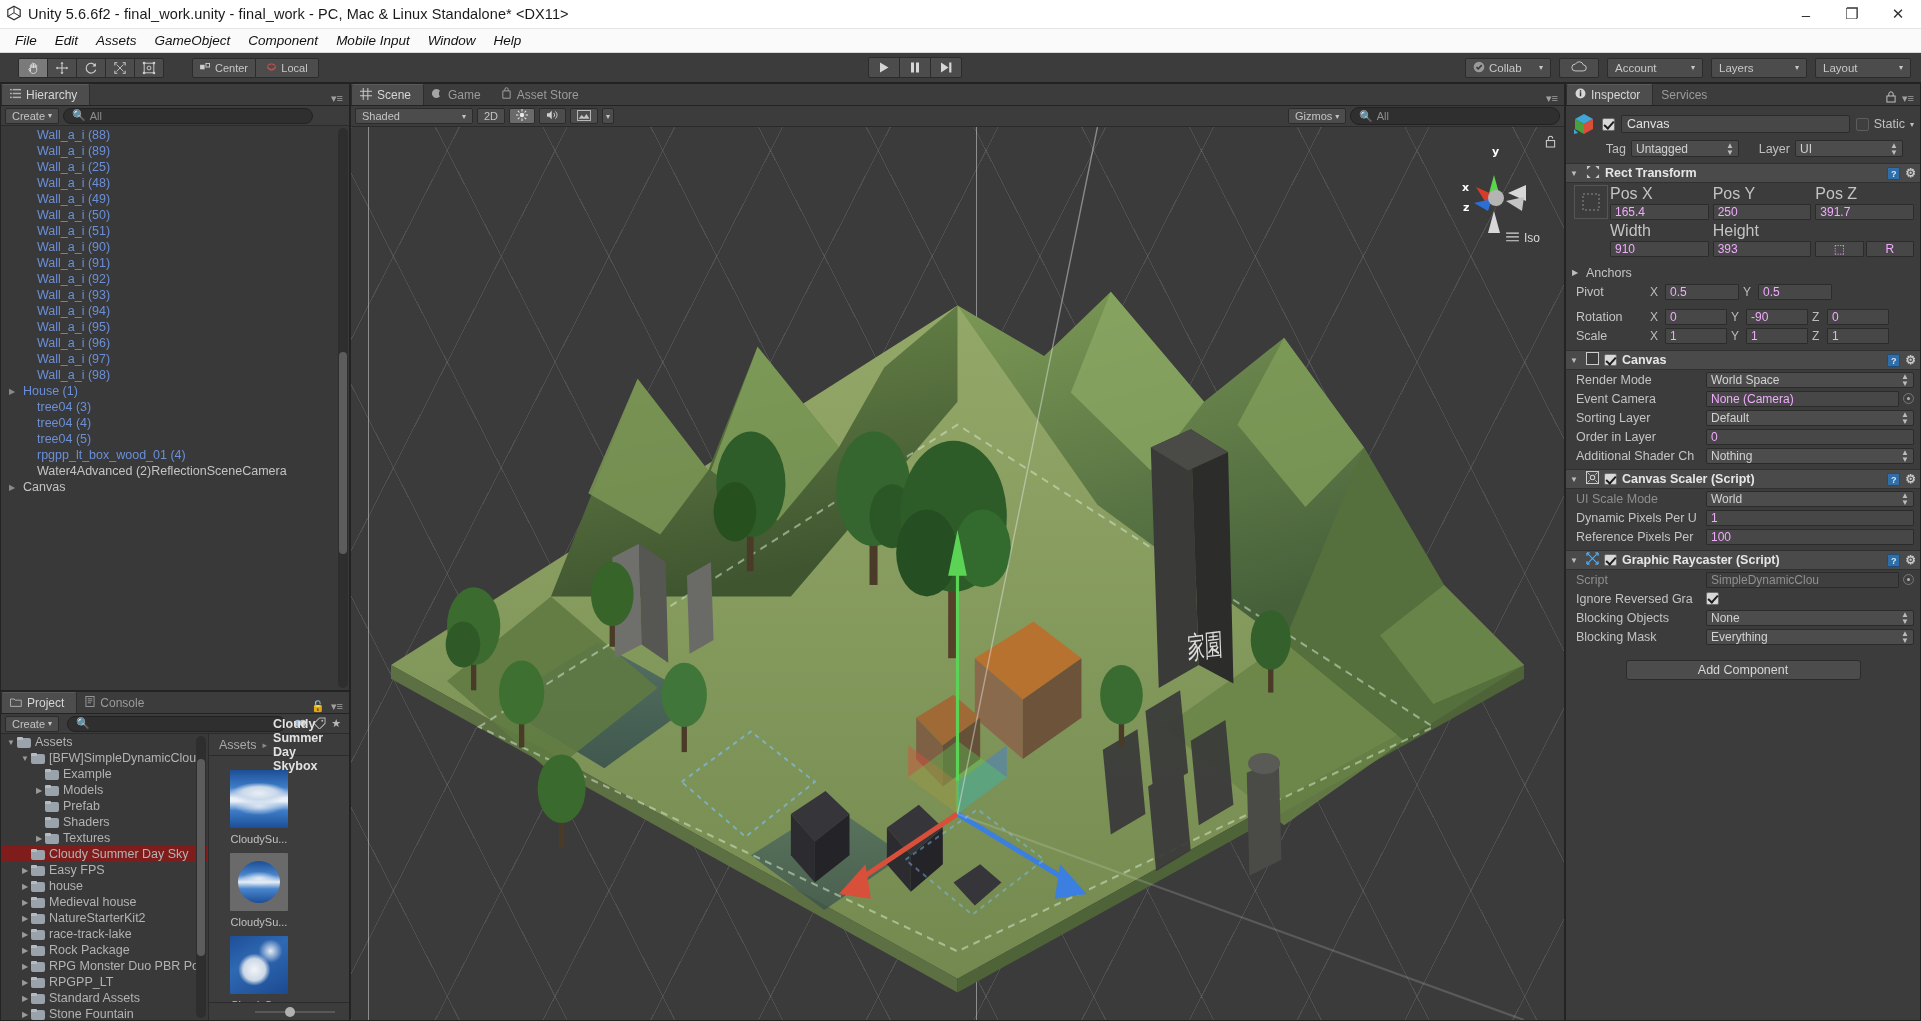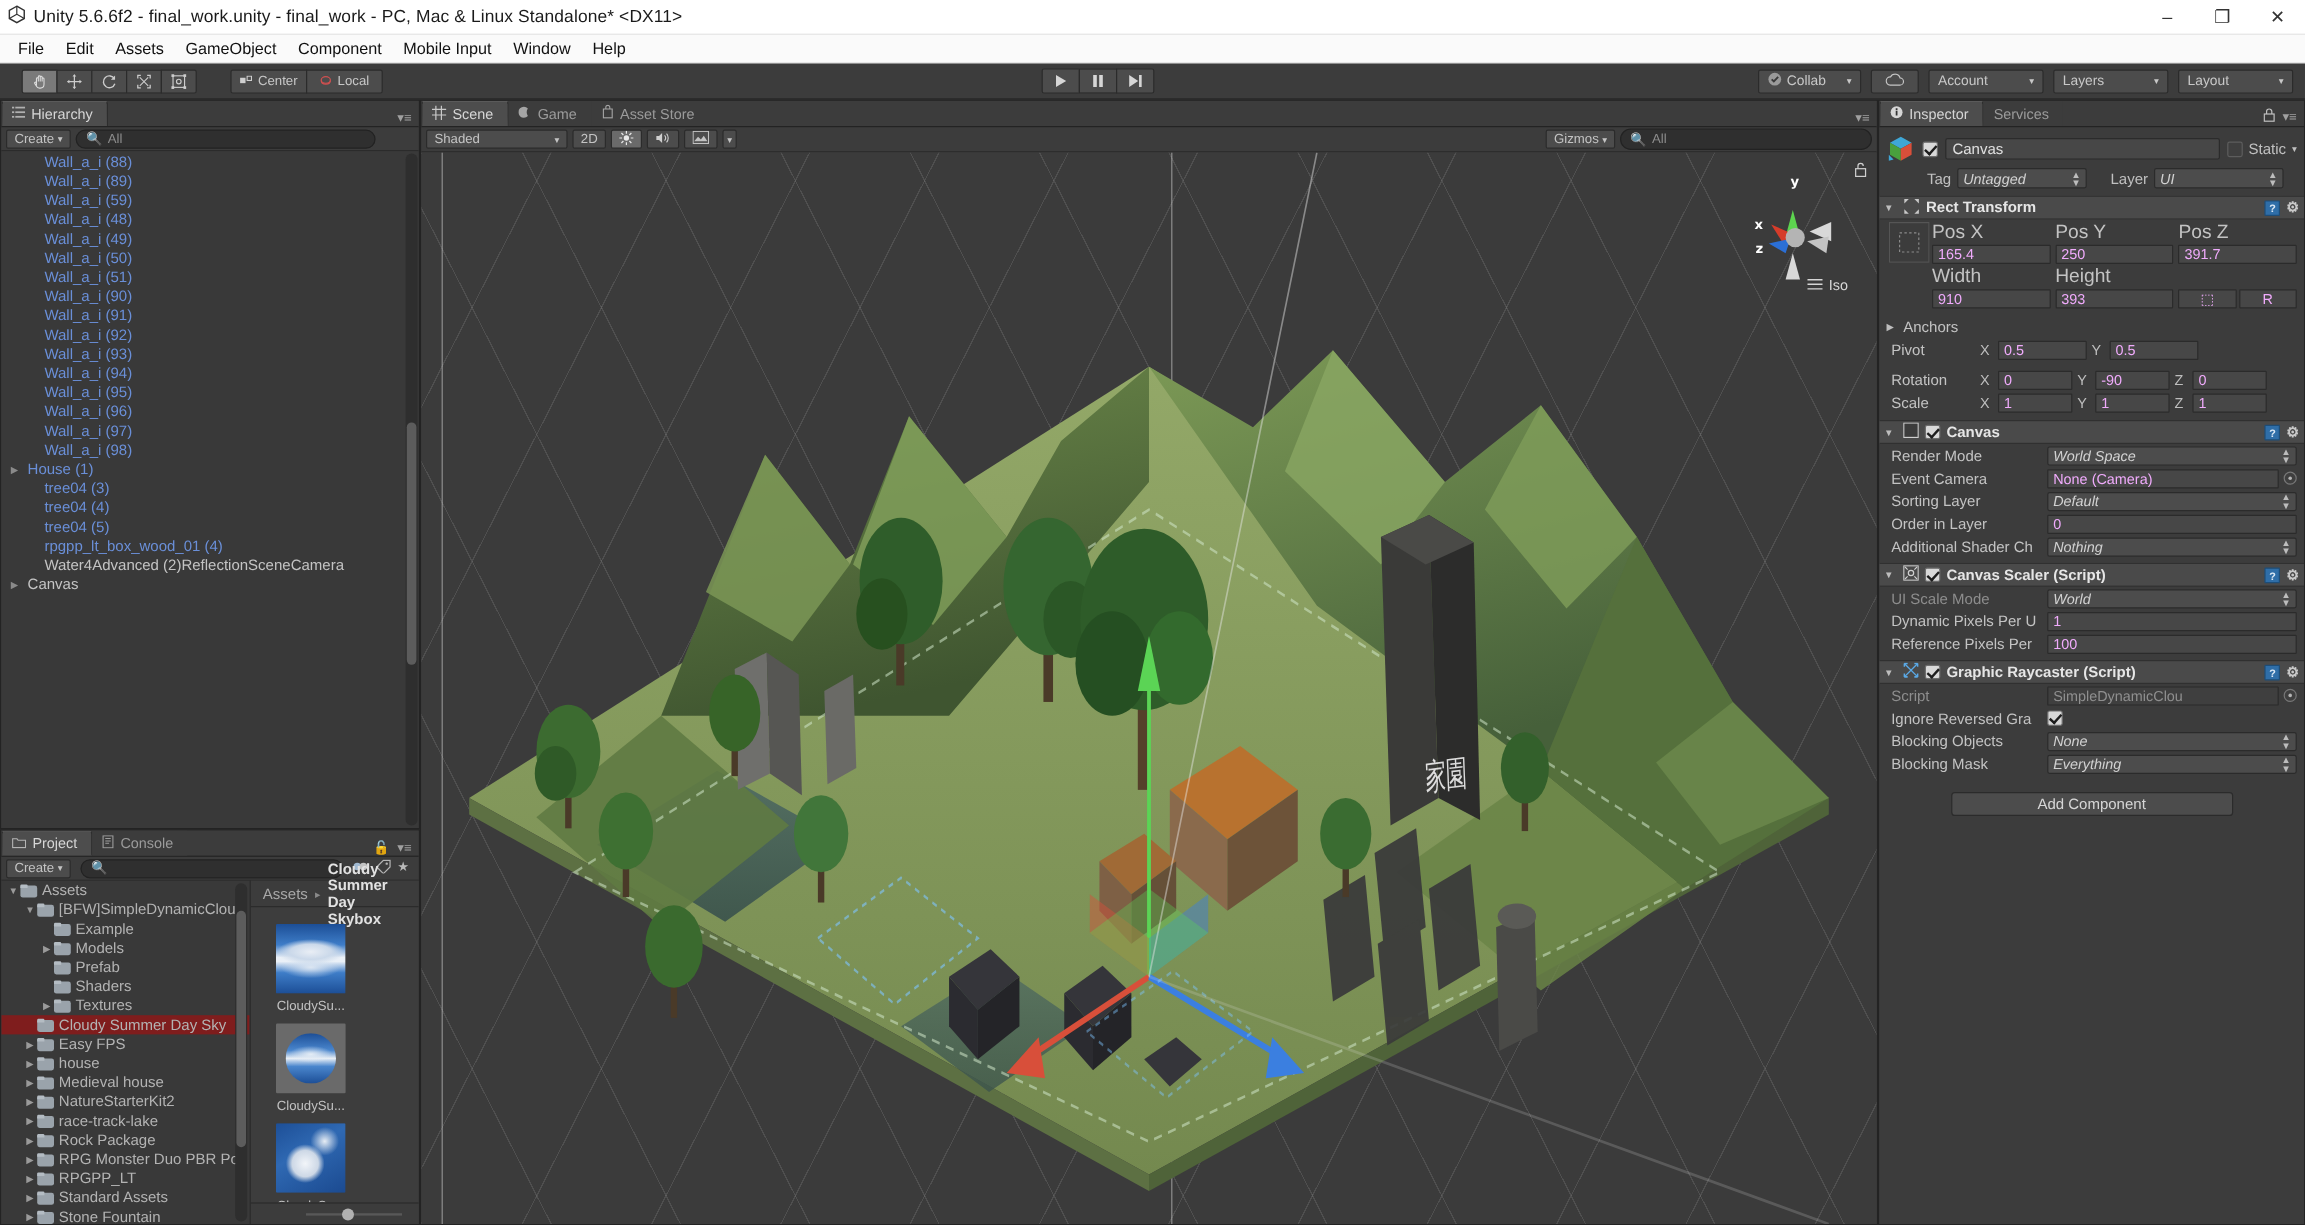--- a/index.html
+++ b/index.html
@@ -16,21 +16,21 @@
     height:29px; background:#ffffff; display:flex; align-items:center;
     border-bottom:1px solid #e6e6e6;
   }
   #titlebar .tb-icon { width:28px; text-align:center; color:#333; font-size:15px; }
   #titlebar .tb-text { color:#1a1a1a; font-size:14.5px; letter-spacing:.1px; }
   #titlebar .tb-spacer { flex:1; }
   .wbtn { width:46px; height:29px; display:flex; align-items:center; justify-content:center;
           color:#333; font-size:15px; }
   
   #menubar { height:24px; background:#fafafa; display:flex; align-items:center;
-             padding-left:6px; border-bottom:1px solid #d9d9d9; }
+             padding-left:6px; border-bottom:1px solid #d9d9d9;font-style:italic; }
   #menubar .mi { padding:2px 9px; color:#111; font-size:13.5px; }
   
   #toolbar { height:30px; background:#3c3c3c; display:flex; align-items:center;
              border-bottom:1px solid #232323; padding:0 6px; }
   .tool-group { display:flex; margin-right:10px; }
   .tbtn {
     height:20px; min-width:30px; padding:0 6px; background:#4c4c4c;
     border:1px solid #2b2b2b; display:flex; align-items:center; justify-content:center;
     color:#c8c8c8; font-size:11px; margin-left:-1px;
   }
@@ -159,21 +159,21 @@
   .cb.on::after { content:''; position:absolute; left:3px; top:0px; width:4px; height:8px;
                   border:solid #1d1d1d; border-width:0 2px 2px 0; transform:rotate(42deg); }
   .cb.empty { background:#3f3f3f; border-color:#5d5d5d; }
   .namefield { flex:1; height:18px; background:#474747; border:1px solid #2b2b2b;
                border-radius:2px; color:#e0e0e0; font-size:12.5px; display:flex;
                align-items:center; padding:0 5px; }
   .staticrow { display:flex; align-items:center; gap:5px; color:#c0c0c0; font-size:12.5px; }
   .tagrow { display:flex; align-items:center; gap:5px; padding:0 6px 6px 6px; font-size:12.5px; }
   .tagrow .lab { color:#c0c0c0; }
   .selbox { height:17px; background:#4c4c4c; border:1px solid #2b2b2b; border-radius:2px;
-            display:flex; align-items:center; padding:0 4px; color:#d2d2d2; font-size:12px;font-style:italic; }
+            display:flex; align-items:center; padding:0 4px; color:#d2d2d2; font-size:12px; }
   .selbox .arrows { margin-left:auto; padding-left:8px; color:#bdbdbd; font-size:8px;
                     line-height:7px; text-align:center; }
   .comp-hdr { height:20px; background:#4a4a4a; border-top:1px solid #303030;
               border-bottom:1px solid #303030; display:flex; align-items:center;
               gap:5px; padding:0 4px; font-size:12.5px; color:#e6e6e6; font-weight:bold; }
   .comp-hdr .foldarrow { width:11px; color:#bdbdbd; font-size:8px; }
   .comp-hdr .right-ico { margin-left:auto; display:flex; gap:5px; align-items:center; }
   .book { width:13px; height:13px; background:#2f6ea8; border-radius:1px;
           color:#dbe8f5; font-size:9px; text-align:center; line-height:13px;
           font-weight:bold; border:1px solid #1d4d78; }
@@ -376,21 +376,21 @@
           <div class="trow indent1">
             <span class="arrow"></span>
             <span class="lbl">Wall_a_i (88)</span>
           </div>
           <div class="trow indent1">
             <span class="arrow"></span>
             <span class="lbl">Wall_a_i (89)</span>
           </div>
           <div class="trow indent1">
             <span class="arrow"></span>
-            <span class="lbl">Wall_a_i (59)</span>
+            <span class="lbl">Wall_a_i (25)</span>
           </div>
           <div class="trow indent1">
             <span class="arrow"></span>
             <span class="lbl">Wall_a_i (48)</span>
           </div>
           <div class="trow indent1">
             <span class="arrow"></span>
             <span class="lbl">Wall_a_i (49)</span>
           </div>
           <div class="trow indent1">

